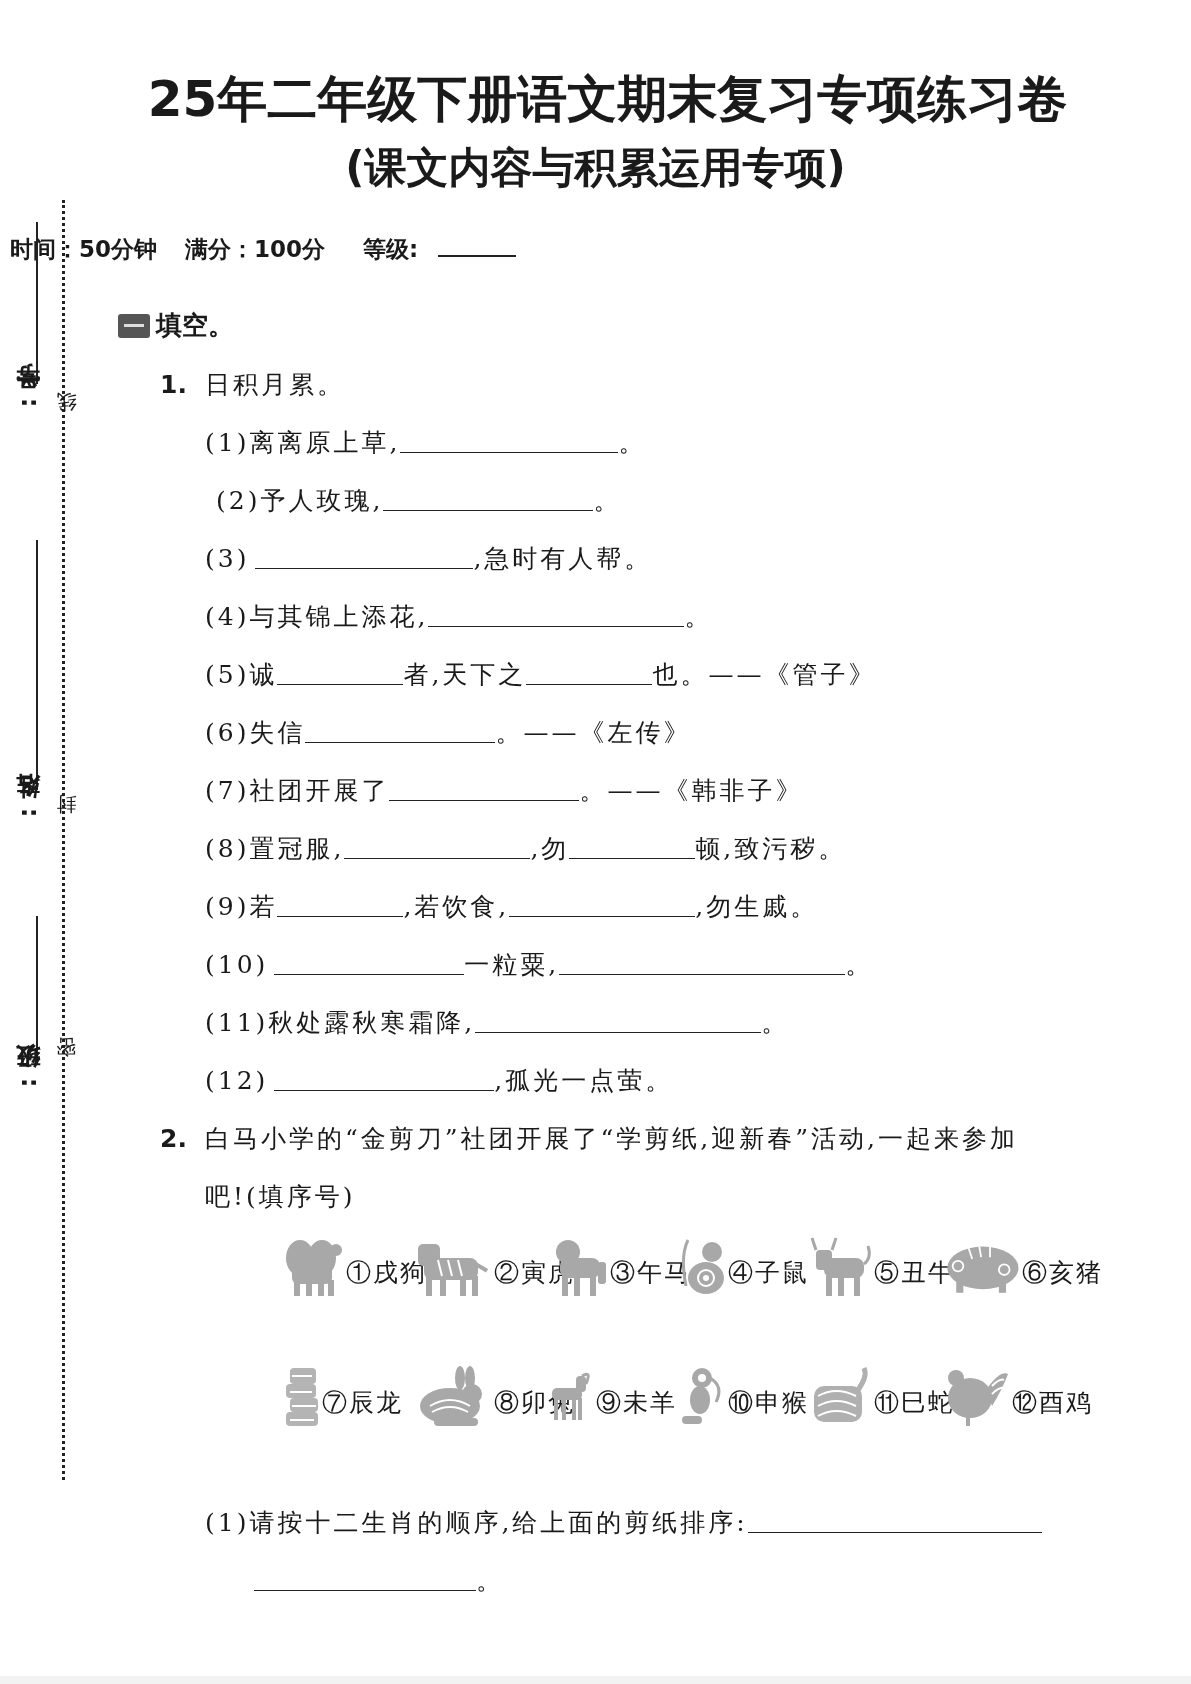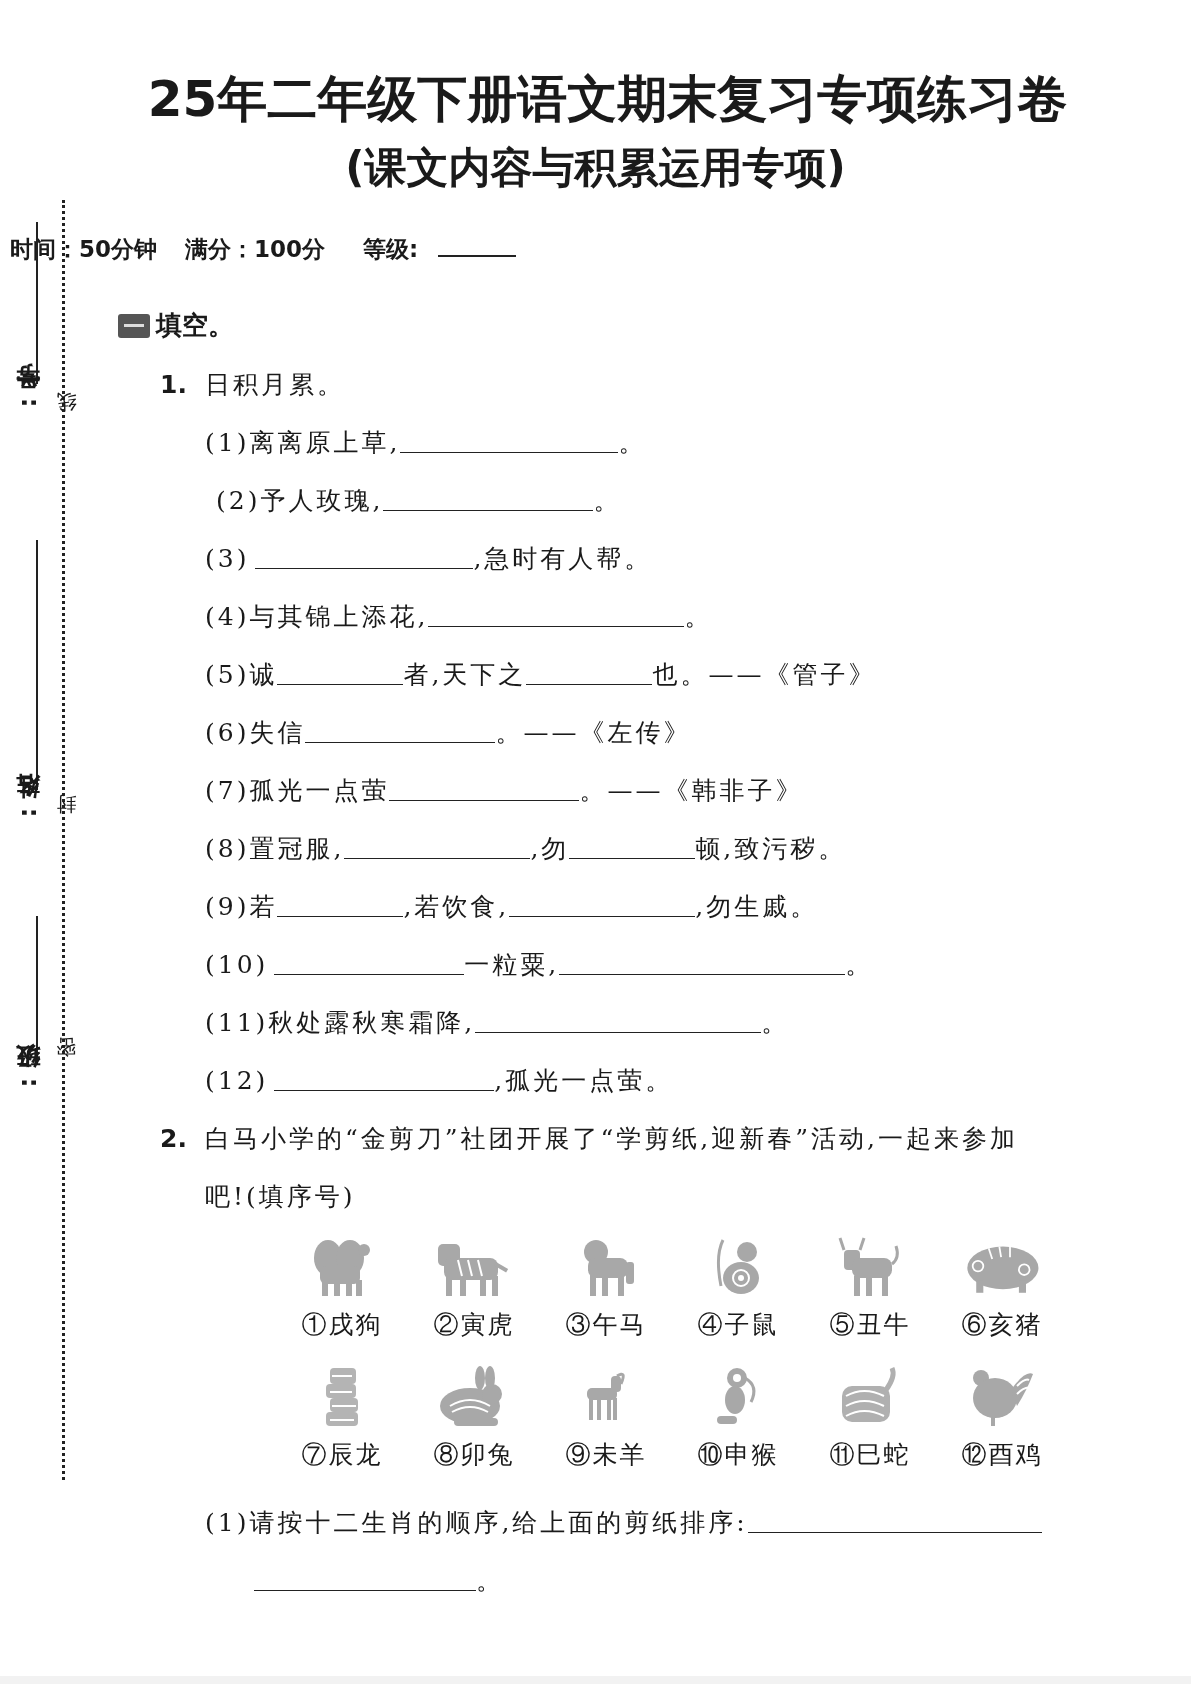--- a/index.html
+++ b/index.html
@@ -18,21 +18,21 @@
   .vlabel { writing-mode:vertical-rl; transform:rotate(180deg); font-family:"DejaVu Sans","Liberation Sans",sans-serif; font-size:24px; font-weight:bold; }
   .vseal { writing-mode:vertical-rl; transform:rotate(180deg); font-family:"DejaVu Sans","Liberation Sans",sans-serif; font-size:20px; background:#fff; }
   
   .sec { left:118px; top:308px; font-family:"DejaVu Sans","Liberation Sans",sans-serif; font-weight:bold; font-size:26px; display:flex; align-items:center; }
   .badge { width:32px; height:24px; background:#555; border-radius:3px; display:inline-flex; align-items:center; justify-content:center; margin-right:6px; }
   .badge i { display:block; width:20px; height:3px; background:#ddd; }
   .q { font-size:25px; letter-spacing:3px; white-space:nowrap; }
   .qnum { font-family:"DejaVu Sans","Liberation Sans",sans-serif; font-weight:bold; letter-spacing:0; margin-right:18px; }
   .line { display:inline-block; border-bottom:1.5px solid #222; height:22px; vertical-align:-2px; }
   .zodiac { display:flex; position:absolute; left:282px; width:780px; justify-content:space-between; }
-  .zitem { width:120px; display:flex; flex-direction:column; align-items:center; }
+  .zitem { width:120px; display:flex; flex-direction:row; align-items:center; }
   .zimg { width:80px; height:62px; display:flex; align-items:center; justify-content:center; }
   .zlabel { font-size:25px; margin-top:10px; letter-spacing:2px; white-space:nowrap; }
   .footer-strip { left:0; top:1676px; width:1191px; height:8px; background:#f2f2f2; }
 </style>
 </head>
 <body>
 
 <div class="abs title" id="t1">25年二年级下册语文期末复习专项练习卷</div>
 <div class="abs title" id="t2">(课文内容与积累运用专项)</div>
 <div class="abs" id="meta">
@@ -81,21 +81,21 @@
 
 <div class="abs q" style="left:205px;top:658px">
   <span>(5)</span><span>诚</span><span class="line" style="width:126px"></span><span>者,天下之</span><span class="line" style="width:126px"></span><span>也。——《管子》</span>
 </div>
 
 <div class="abs q" style="left:205px;top:716px">
   <span>(6)</span><span>失信</span><span class="line" style="width:190px"></span><span>。——《左传》</span>
 </div>
 
 <div class="abs q" style="left:205px;top:774px">
-  <span>(7)</span><span>孤光一点萤</span><span class="line" style="width:190px"></span><span>。——《韩非子》</span>
+  <span>(7)</span><span>社团开展了</span><span class="line" style="width:190px"></span><span>。——《韩非子》</span>
 </div>
 
 <div class="abs q" style="left:205px;top:832px">
   <span>(8)</span><span>置冠服,</span><span class="line" style="width:186px"></span><span>,勿</span><span class="line" style="width:126px"></span><span>顿,致污秽。</span>
 </div>
 
 <div class="abs q" style="left:205px;top:890px">
   <span>(9)</span><span>若</span><span class="line" style="width:126px"></span><span>,若饮食,</span><span class="line" style="width:186px"></span><span>,勿生戚。</span>
 </div>
 

